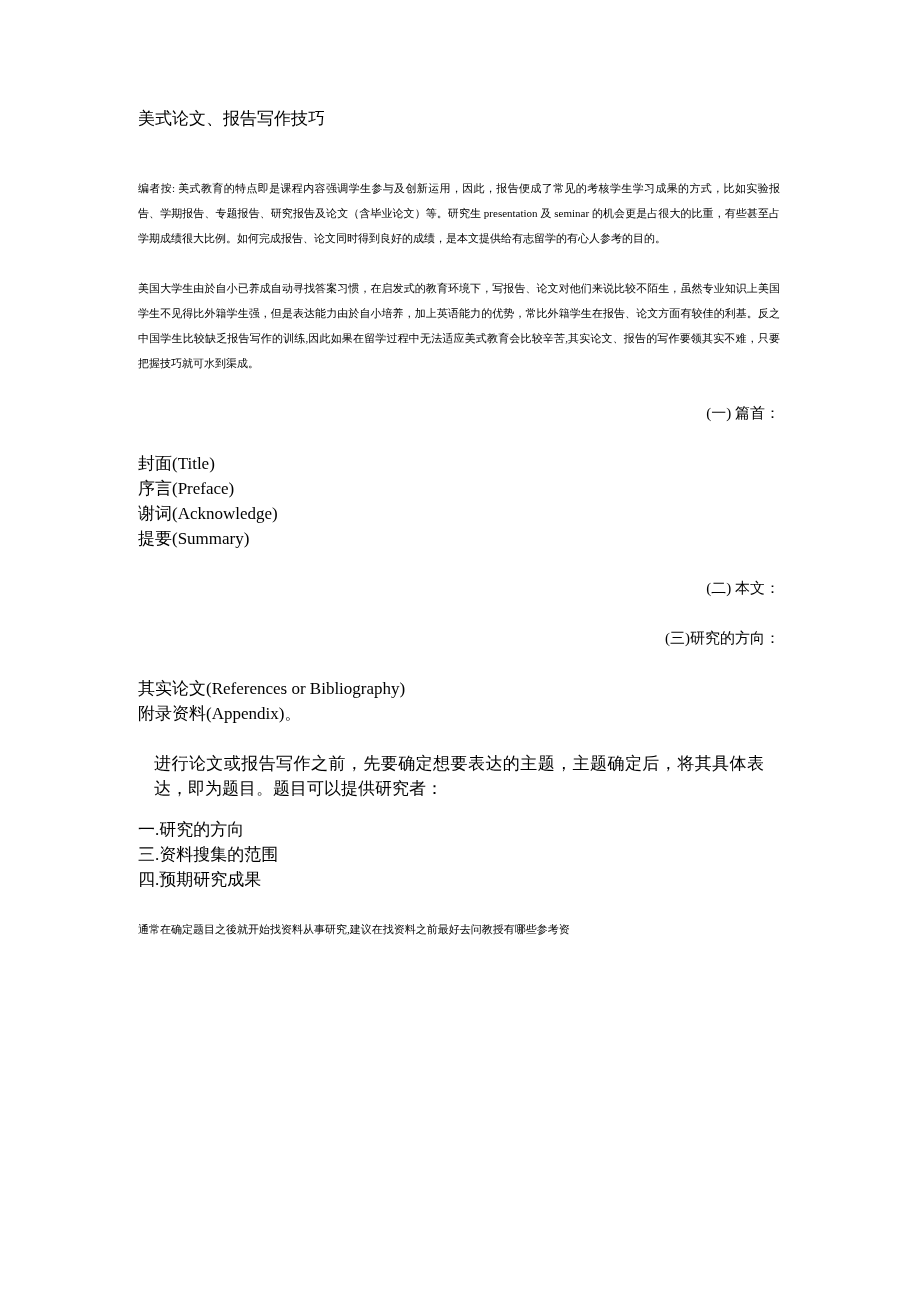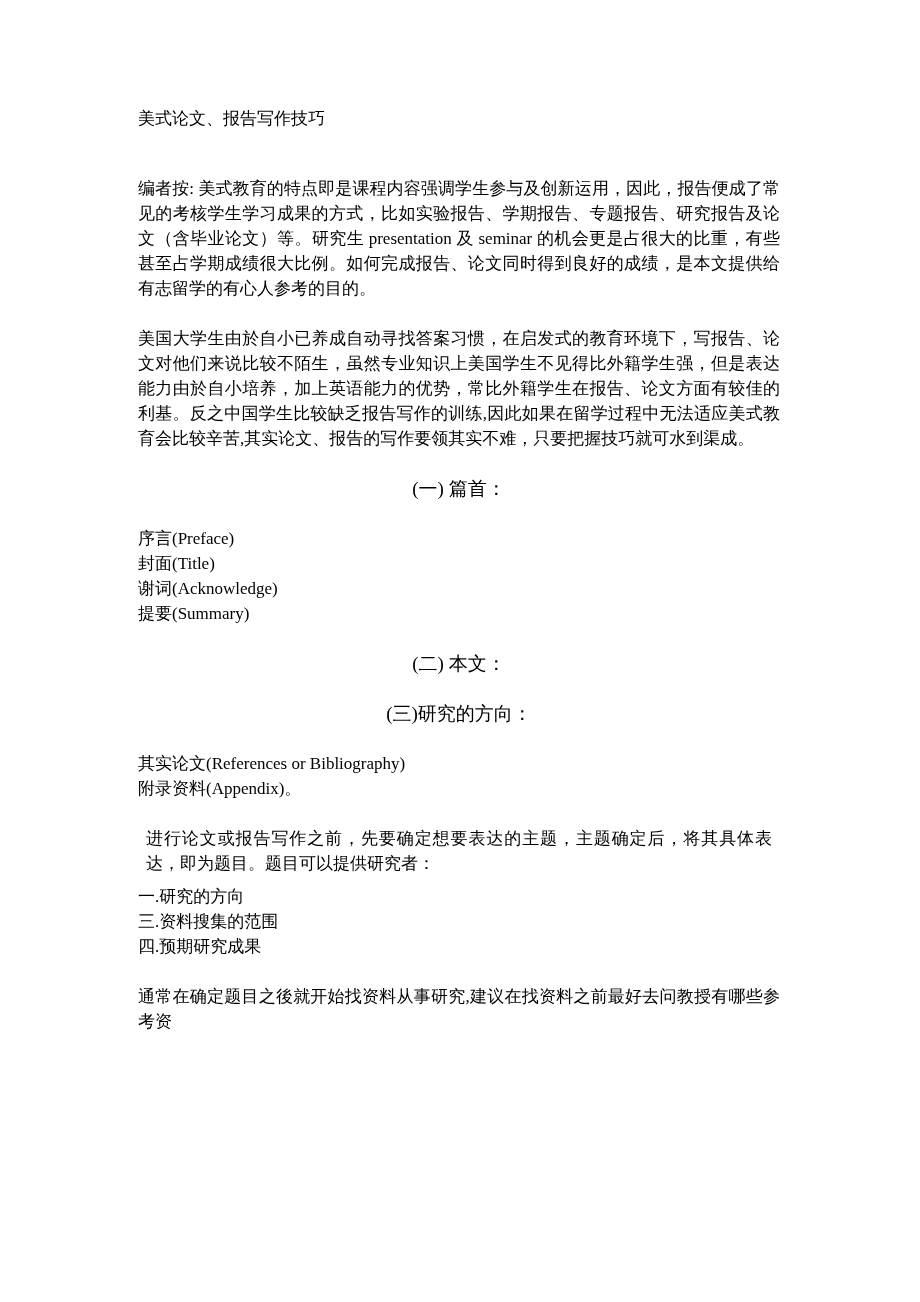--- a/index.html
+++ b/index.html
@@ -22,67 +22,67 @@
     background: #ffffff;
   }
   .doc-title {
     font-size: 17px;
     line-height: 25px;
     margin: 0 0 45px 0;
     text-align: left;
     font-weight: normal;
   }
   .para {
-    font-size: 17px;
+    font-size: 11px;
     line-height: 25px;
     margin: 0 0 25px 0;
     text-align: justify;
     text-align-last: left;
   }
   .line {
     font-size: 17px;
     line-height: 25px;
     margin: 0;
     text-align: left;
   }
   .block {
     margin: 0 0 25px 0;
   }
   .heading-line {
-    font-size: 19px;
+    font-size: 15px;
     line-height: 25px;
     margin: 0 0 25px 0;
-    text-align: center;
+    text-align: right;
     font-weight: normal;
   }
   .topic-intro {
     font-size: 17px;
     line-height: 25px;
-    margin: 8px;
+    margin: 16px;
     text-align: justify;
     text-align-last: left;
   }
 </style>
 </head>
 <body>
 
 <div class="page">
 
   <h1 class="doc-title">美式论文、报告写作技巧</h1>
 
   <p class="para">编者按: 美式教育的特点即是课程内容强调学生参与及创新运用，因此，报告便成了常见的考核学生学习成果的方式，比如实验报告、学期报告、专题报告、研究报告及论文（含毕业论文）等。研究生 presentation 及 seminar 的机会更是占很大的比重，有些甚至占学期成绩很大比例。如何完成报告、论文同时得到良好的成绩，是本文提供给有志留学的有心人参考的目的。</p>
 
   <p class="para">美国大学生由於自小已养成自动寻找答案习惯，在启发式的教育环境下，写报告、论文对他们来说比较不陌生，虽然专业知识上美国学生不见得比外籍学生强，但是表达能力由於自小培养，加上英语能力的优势，常比外籍学生在报告、论文方面有较佳的利基。反之中国学生比较缺乏报告写作的训练,因此如果在留学过程中无法适应美式教育会比较辛苦,其实论文、报告的写作要领其实不难，只要把握技巧就可水到渠成。</p>
 
 
   <div class="heading-line">(一) 篇首：</div>
 
   <div class="block">
+    <div class="line">封面(Title)</div>
     <div class="line">序言(Preface)</div>
-    <div class="line">封面(Title)</div>
     <div class="line">谢词(Acknowledge)</div>
     <div class="line">提要(Summary)</div>
   </div>
 
   <div class="heading-line">(二) 本文：</div>
 
 
   <div class="heading-line">(三)研究的方向：</div>
 
   <div class="block">

